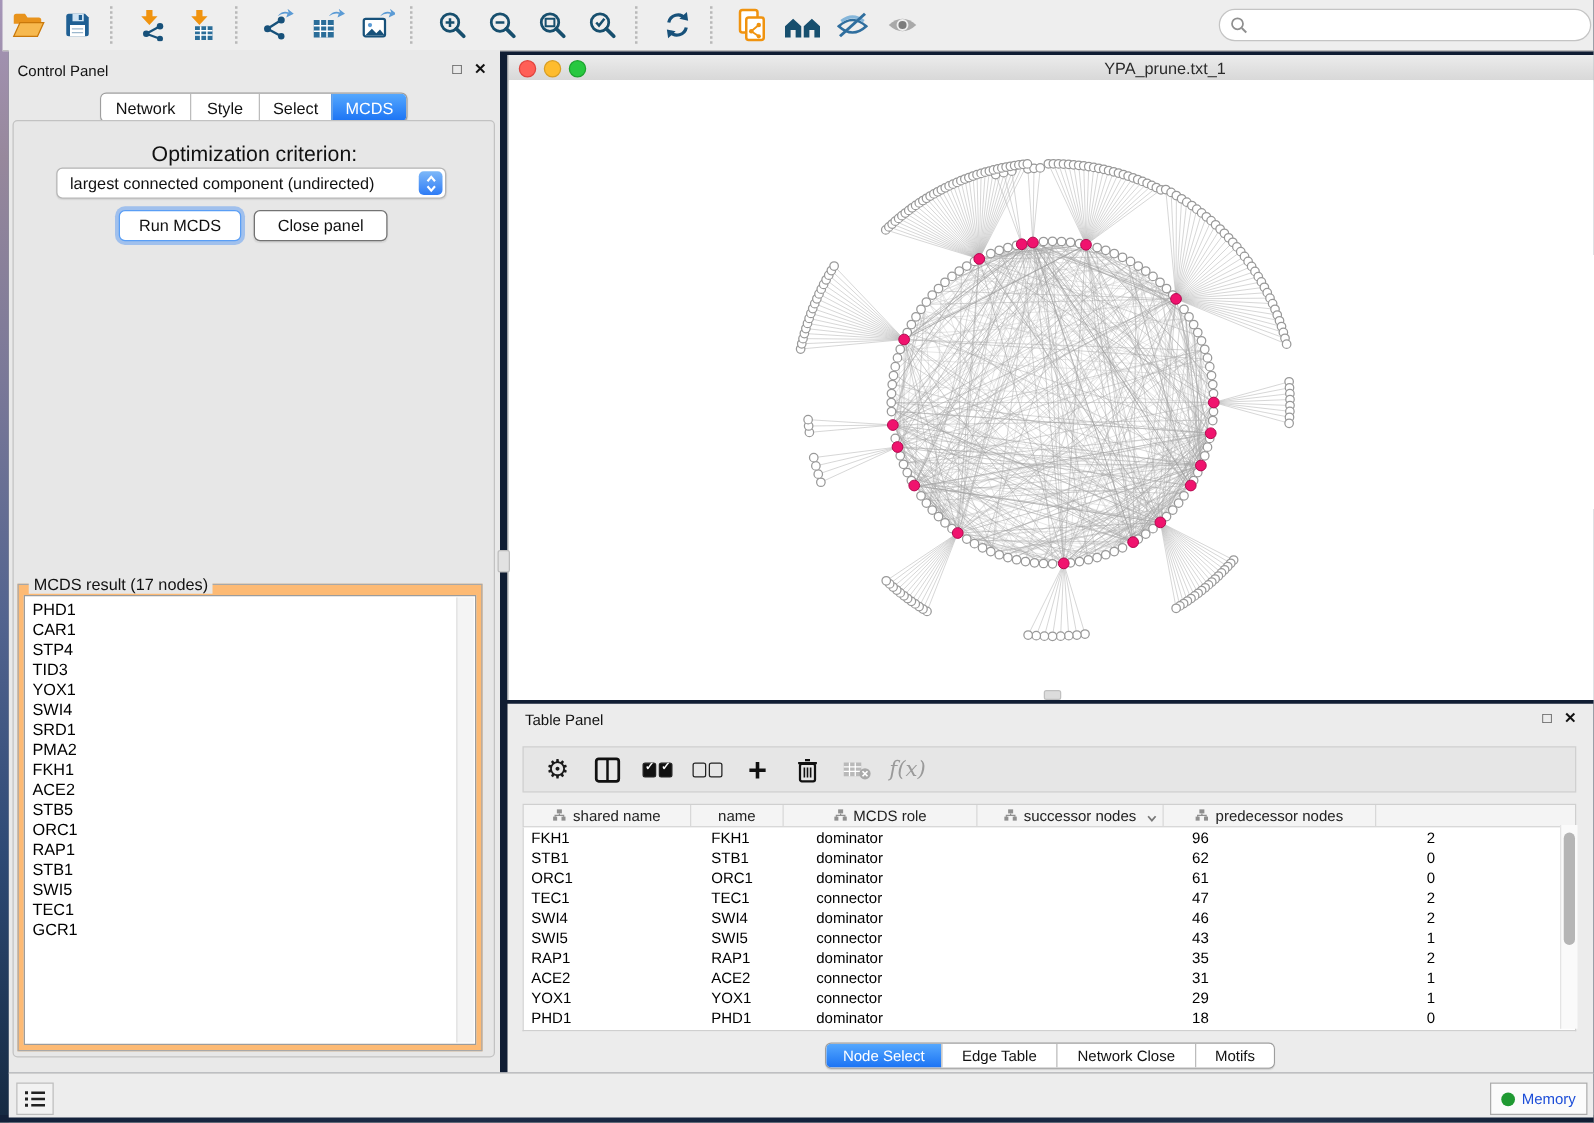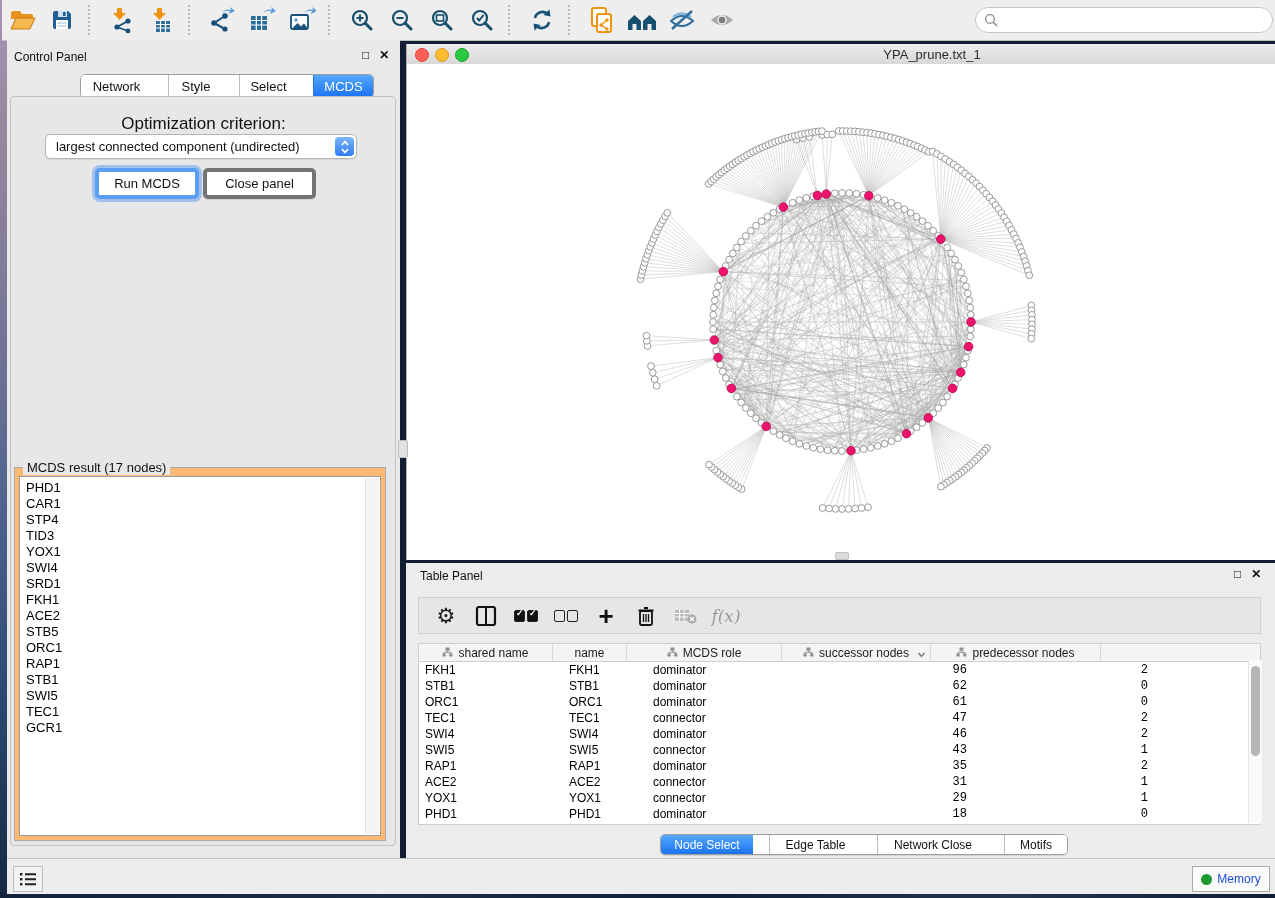--- a/index.html
+++ b/index.html
@@ -18,32 +18,32 @@
   .tsep{width:12px;height:30px;flex:0 0 auto;border-left:2px dotted #b8b8b8;margin-left:6px;}
   #search-box{position:absolute;left:973px;top:7px;width:288px;height:24px;background:#fff;
     border:1px solid #c4c4c4;border-radius:13px;display:flex;align-items:center;padding-left:8px;}
   
   #control-panel{left:7px;top:40px;width:393px;height:818px;background:#e9e9e9;}
   #cp-title{left:7px;top:10px;font-size:12px;color:#111;}
   .winbtns{position:absolute;display:flex;gap:10px;font-size:12px;color:#111;font-weight:bold;}
   .winbtn{cursor:default;line-height:12px;}
   #cp-content{left:3px;top:56px;width:384px;height:748px;background:#e7e7e7;border:1px solid #c2c2c2;border-radius:4px;}
   .seg-group{position:absolute;display:flex;height:22px;border:1px solid #9e9e9e;border-radius:5px;background:#fff;
-    box-shadow:0 1px 1px rgba(0,0,0,.12);overflow:hidden;gap:16px;}
+    box-shadow:0 1px 1px rgba(0,0,0,.12);overflow:hidden;}
   .seg{display:flex;align-items:center;justify-content:center;font-size:13px;color:#111;
     border-left:1px solid #bcbcbc;background:#fff;}
   .seg:first-child{border-left:none;}
   .seg.active{background:linear-gradient(#55a8fe,#1b73f4);color:#fff;border-left-color:#2a7de0;}
   #opt-label{left:0;top:74px;width:393px;text-align:center;font-size:17px;color:#111;}
   #criterion-select{left:38px;top:94px;width:310px;height:23px;background:#fff;border:1px solid #b5b5b5;
     border-radius:5px;display:flex;align-items:center;box-shadow:0 1px 1px rgba(0,0,0,.08);}
   #criterion-select .val{flex:1;font-size:13px;color:#111;padding-left:10px;white-space:nowrap;overflow:hidden;}
   #criterion-select .stepper{width:19px;height:19px;margin-right:2px;border-radius:4px;
     background:linear-gradient(#7db8f8,#2f7cf6);display:flex;align-items:center;justify-content:center;}
-  .pbtn{position:absolute;height:23px;background:#fff;border:4px solid #737373;border-radius:5px;
+  .pbtn{position:absolute;height:23px;background:#fff;border:1px solid #737373;border-radius:5px;
     font-size:13px;color:#111;display:flex;align-items:center;justify-content:center;box-shadow:0 1px 1px rgba(0,0,0,.08);}
   #run-btn{left:88px;top:128px;width:96px;border-color:#5a9ef5;box-shadow:0 0 0 3px rgba(74,144,245,.45);}
   #closep-btn{left:196px;top:128px;width:105px;}
   #result-group{left:7px;top:427px;width:370px;height:372px;border:1px solid #a8a8a8;background:#fdba74;}
   #result-legend{position:absolute;left:8px;top:-8px;background:#e7e7e7;padding:0 4px;font-size:13px;color:#111;}
   #result-list{position:absolute;left:4px;top:8px;right:4px;bottom:4px;background:#fff;border:1px solid #9c9c9c;overflow:hidden;}
   #result-list ul{margin:0;padding:3px 0 0 6px;list-style:none;font-size:13px;color:#000;line-height:16px;}
   #result-scroll{position:absolute;top:1px;right:1px;width:13px;bottom:1px;background:#f4f4f4;border-left:1px solid #e0e0e0;}
   
   #net-window{left:406px;top:44px;width:869px;height:516px;background:#fff;border-left:1px solid #b0b0b0;}
@@ -70,21 +70,21 @@
   #tbl-header{left:12px;top:80px;width:843px;height:19px;background:#f4f4f4;border:1px solid #cfcfcf;
     box-sizing:border-box;display:flex;align-items:center;font-size:12px;color:#222;}
   .hcell{height:100%;display:flex;align-items:center;justify-content:center;gap:5px;
     border-right:1px solid #d8d8d8;box-sizing:border-box;position:relative;}
   .hcell .sort{position:absolute;right:4px;top:4px;}
   .c1{width:134px}.c2{width:74px}.c3{width:155px}.c4{width:149px}.c5{width:170px}
   #tbl-body{left:12px;top:99px;width:843px;height:163px;background:#fff;border:1px solid #cfcfcf;border-top:none;
     box-sizing:border-box;overflow:hidden;}
   #tbl-body table{border-collapse:collapse;table-layout:fixed;width:682px;font-size:12px;color:#000;}
   #tbl-body td{height:16px;padding:0 4px 0 6px;white-space:nowrap;overflow:hidden;}
-  #tbl-body td.num{text-align:right;padding-right:5px;font-family:Liberation Mono, monospace;}
+  #tbl-body td.num{text-align:right;padding-right:5px;}
   #tbl-scroll{left:842px;top:97px;width:13px;height:163px;background:#fafafa;border-left:1px solid #e4e4e4;}
   #tbl-thumb{position:absolute;left:2px;top:6px;width:9px;height:90px;background:#b5b5b5;border-radius:5px;}
   #tp-tabs{left:254px;top:271px;}
   
   #status-bar{left:7px;top:858px;width:1268px;height:35px;background:#ededed;border-top:1px solid #c5c5c5;}
   #list-btn{left:6px;top:7px;width:28px;height:24px;background:#f2f2f2;border:1px solid #bdbdbd;
     display:flex;align-items:center;justify-content:center;}
   #memory-btn{left:1185px;top:7px;width:76px;height:24px;background:#fbfbfb;border:1px solid #ababab;
     display:flex;align-items:center;justify-content:center;gap:5px;font-size:12px;color:#1d4ed8;}
   #memory-dot{width:11px;height:11px;border-radius:50%;background:#1f9932;}
@@ -260,20 +260,21 @@
       <div id="result-legend">MCDS result (17 nodes)</div>
       <div id="result-list">
         <ul>
             <li>PHD1</li>
             <li>CAR1</li>
             <li>STP4</li>
             <li>TID3</li>
             <li>YOX1</li>
             <li>SWI4</li>
             <li>SRD1</li>
+            <li>PMA2</li>
             <li>FKH1</li>
             <li>ACE2</li>
             <li>STB5</li>
             <li>ORC1</li>
             <li>RAP1</li>
             <li>STB1</li>
             <li>SWI5</li>
             <li>TEC1</li>
             <li>GCR1</li>
           </ul>

